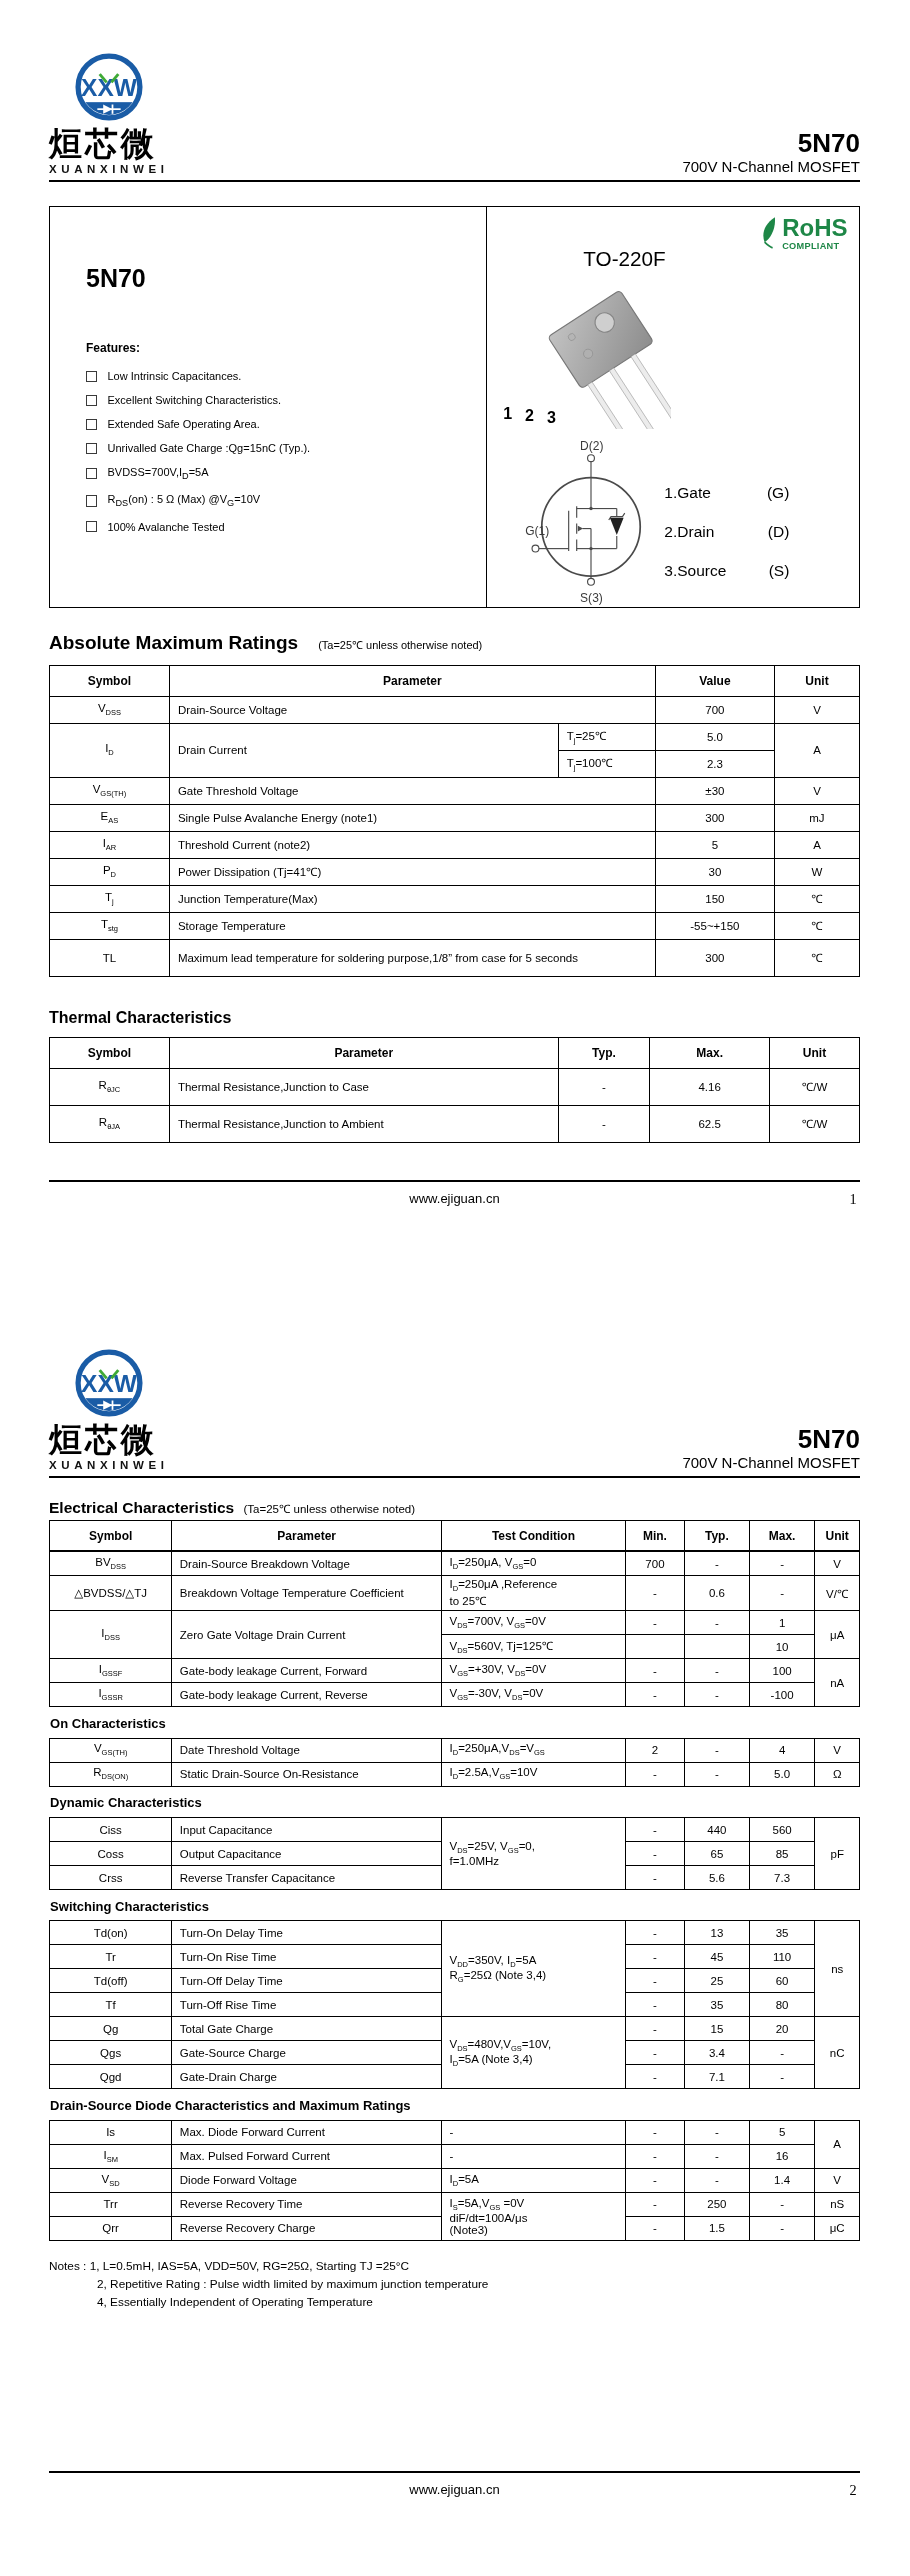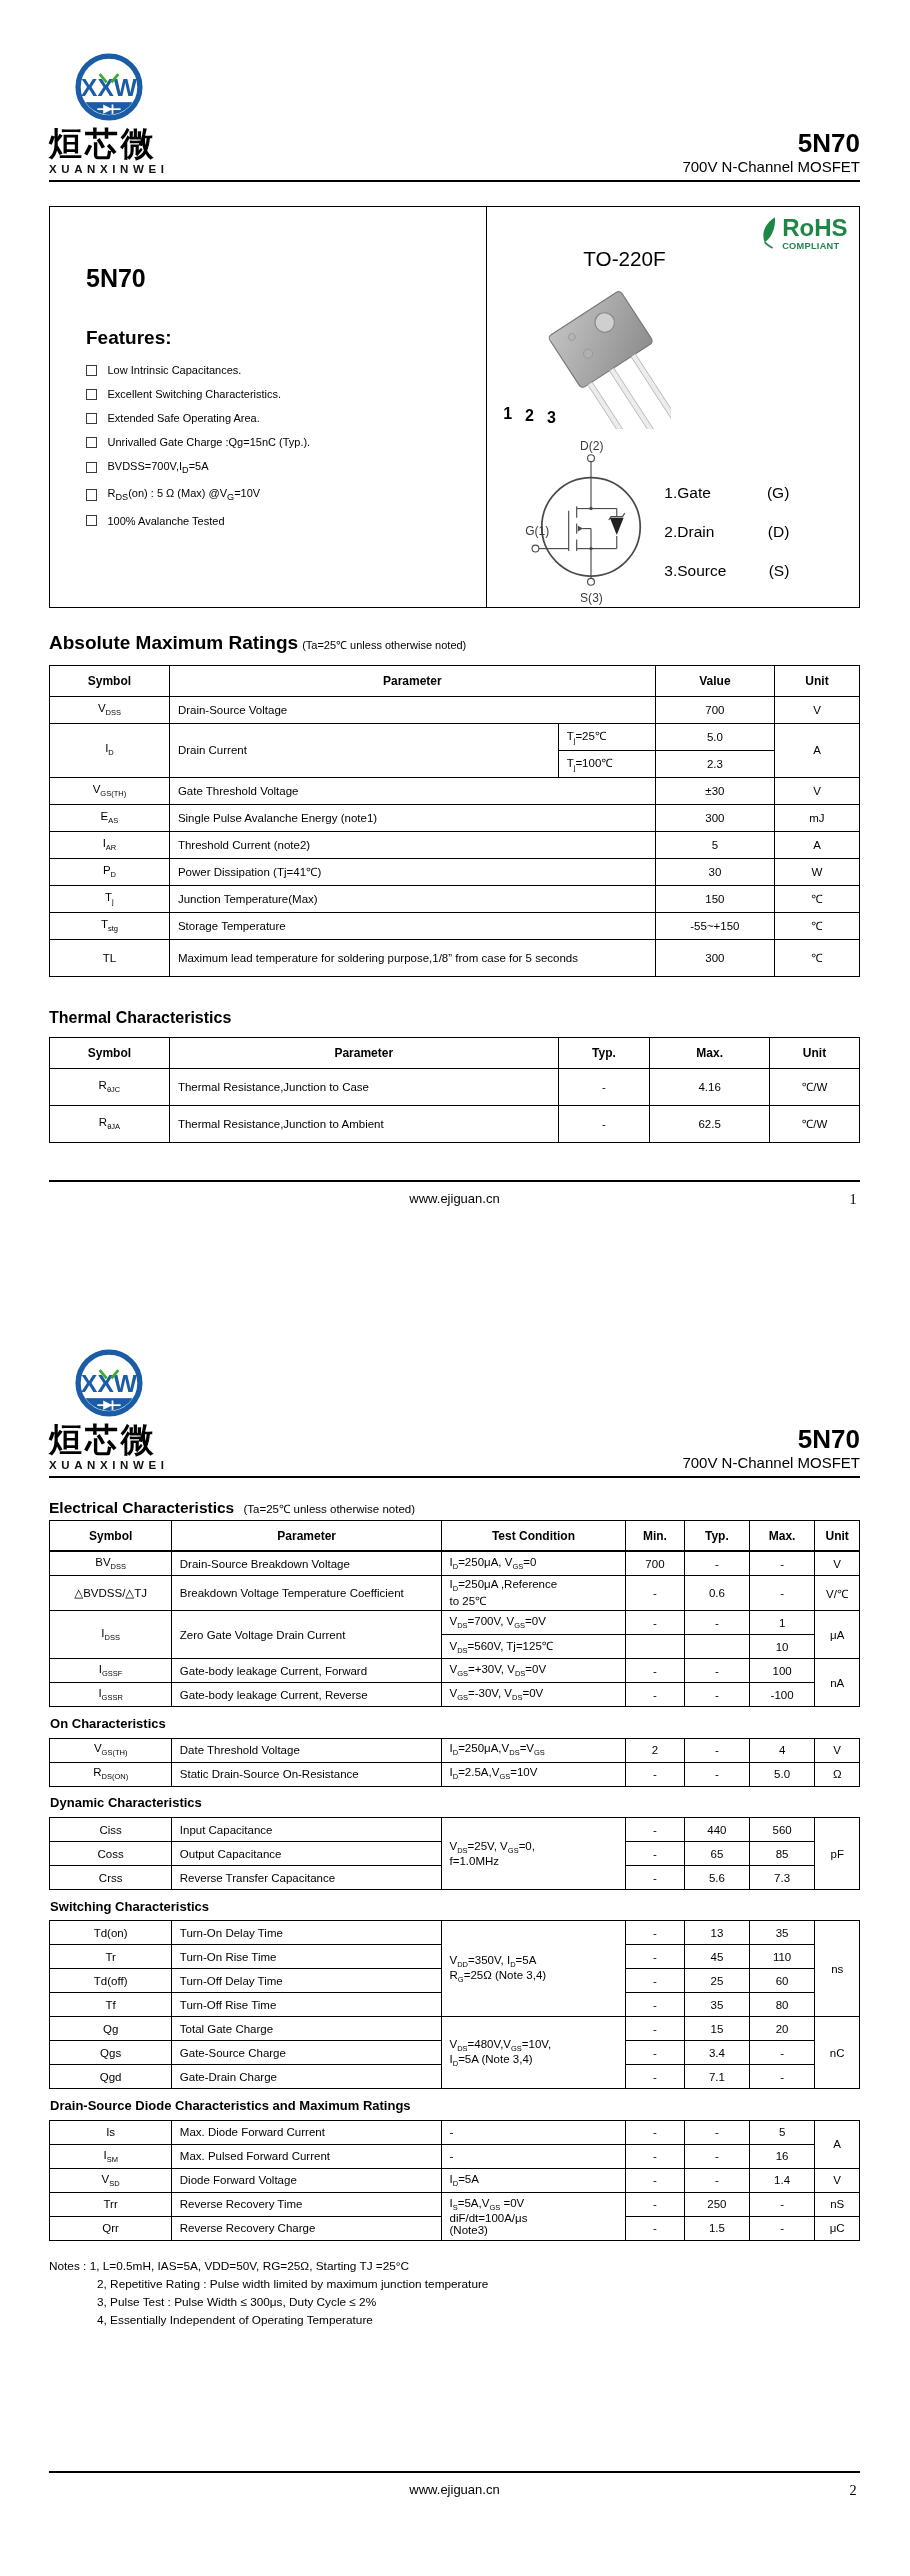--- a/index.html
+++ b/index.html
@@ -17,35 +17,35 @@
   .logo-en{font-size:11.5px;font-weight:bold;letter-spacing:4.6px;margin-top:4.6px;color:#111;}
   .hd-right{text-align:right;line-height:1.15;}
   .part-no{font-size:26px;font-weight:bold;}
   .part-sub{font-size:15px;}
   .hd-rule{border-bottom:2.9px solid #000;margin-top:4.6px;}
   
   .prodbox{margin-top:24px;height:402px;border:1.1px solid #000;display:flex;box-sizing:border-box;}
   .pb-left{width:54%;box-sizing:border-box;padding:57px 0 0 36px;}
   .pb-right{width:46%;border-left:1.1px solid #000;position:relative;}
   .pb-title{font-size:25px;font-weight:bold;}
-  .feat-h{font-size:19px;font-weight:bold;margin:34px 0 15px;}
+  .feat-h{font-size:12px;font-weight:bold;margin:48px 0 15px;}
   .feat{list-style:none;margin:0;padding:0;}
   .feat li{display:flex;align-items:center;gap:10.3px;margin-bottom:12px;font-size:11px;}
   .cb{width:9.2px;height:9.2px;border:1.1px solid #3a3a3a;display:inline-block;flex:none;}
   .pkg-name{position:absolute;left:96px;top:40px;font-size:20.7px;}
   .rohs{position:absolute;right:11.5px;top:9.2px;display:flex;align-items:flex-start;gap:2.3px;}
   .rohs-txt{line-height:1;color:#1e8747;}
   .rohs-big{font-size:24px;font-weight:bold;letter-spacing:0px;}
   .rohs-small{font-size:9.2px;font-weight:bold;margin-top:1.1px;letter-spacing:0.3px;}
   .pkg-svg{position:absolute;left:0px;top:73px;}
   .sym-svg{position:absolute;left:38px;top:234px;}
   .legend{position:absolute;left:177px;top:277px;font-size:15.5px;}
   .legend .lg{display:flex;width:125px;justify-content:space-between;margin-bottom:20.7px;}
   
-  .h1row{display:flex;align-items:baseline;gap:4px;margin-top:24px;}
+  .h1row{display:flex;align-items:baseline;gap:20px;margin-top:24px;}
   .h1{font-size:19px;font-weight:bold;}
   .h1n{font-size:11px;}
   .h2{font-size:16px;font-weight:bold;margin-top:32px;}
   
   table{border-collapse:collapse;width:100%;table-layout:fixed;}
   .t{border:1.7px solid #000;margin-top:10.3px;}
   .t td{border:1.1px solid #000;text-align:center;font-size:11.5px;padding:2.3px 4.6px;height:27px;box-sizing:border-box;}
   .t .hdr td{font-weight:bold;font-size:12px;height:31px;}
   .t .param,.t .cond{text-align:left;padding-left:8px;}
   .t sub{font-size:7.5px;}
@@ -680,21 +680,20 @@
           <td>1.5</td>
           <td>-</td>
           <td>μC</td>
         </tr>
       </tbody>
         </table>
 
       <div class="notes">
         <div class="nt0">Notes : 1, L=0.5mH, IAS=5A, VDD=50V, RG=25Ω, Starting TJ =25°C</div>
         <div class="nt">2, Repetitive Rating : Pulse width limited by maximum junction temperature</div>
-        <div class="nt">3, Pulse Test : Pulse Width ≤ 300μs, Duty Cycle ≤ 2%</div>
         <div class="nt">4, Essentially Independent of Operating Temperature</div>
       </div>
     </div>
 
     <div class="ftr">
       <div class="ftr-rule"></div>
       <div class="ftr-row">
         <div class="ftr-site">www.ejiguan.cn</div>
         <div class="ftr-page">2</div>
       </div>

